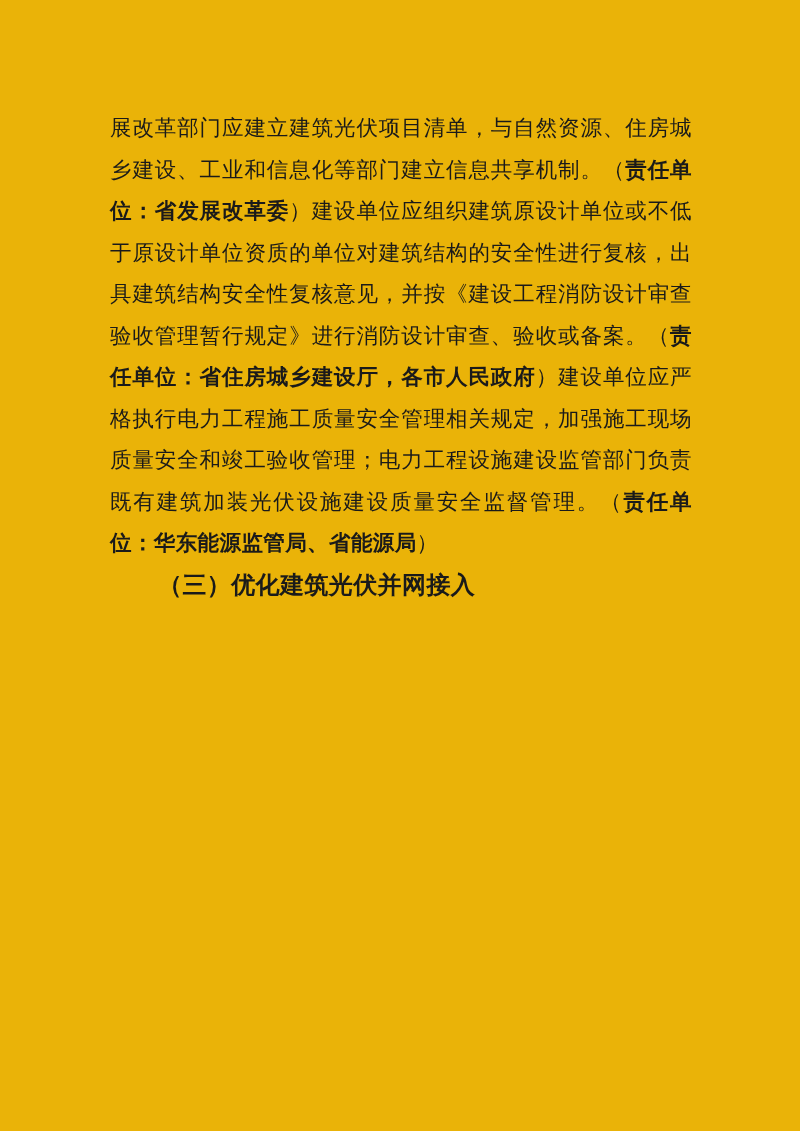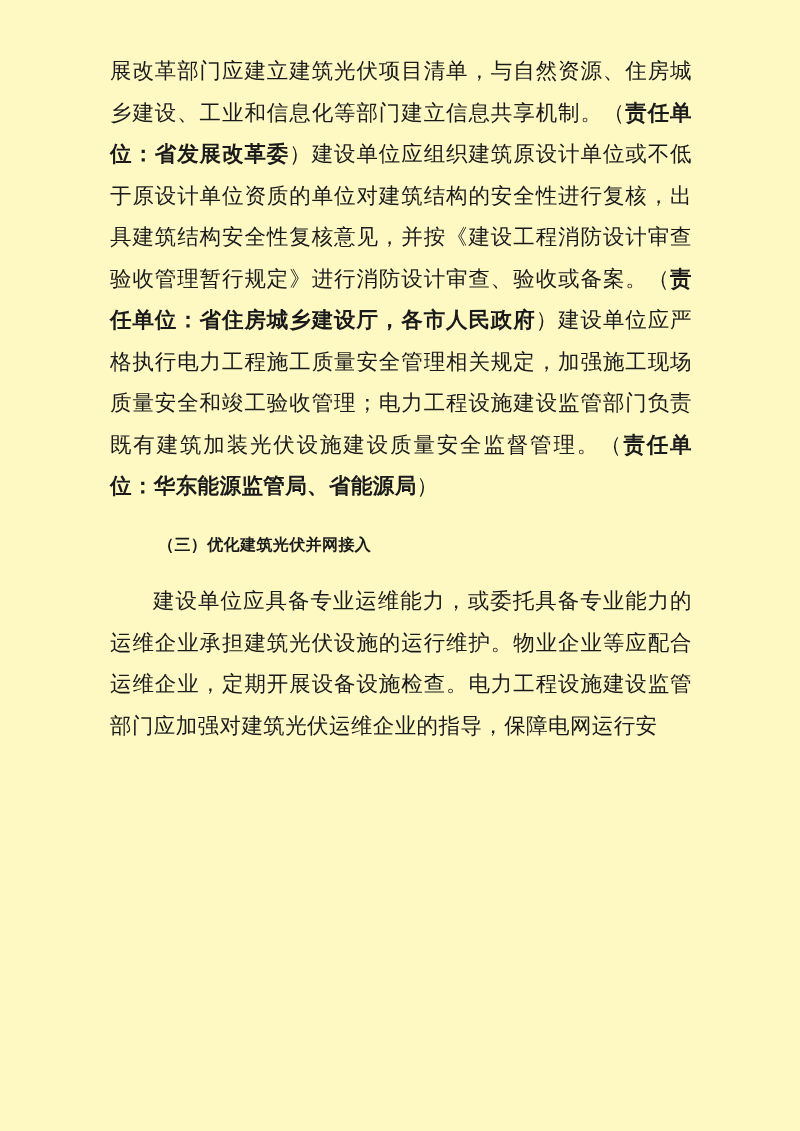--- a/index.html
+++ b/index.html
@@ -11,52 +11,51 @@
     width: 800px;
     height: 1131px;
     font-family: "Liberation Serif", "DejaVu Serif", serif;
     color: #1a1a1a;
     overflow: hidden;
   }
   .page {
     position: relative;
     width: 800px;
     height: 1131px;
-    background: #fef9c3;
+    background: #eab308;
     box-sizing: border-box;
-    padding: 51px 108px 70px 110px;
+    padding: 108px 108px 70px 110px;
   }
   .doc-body {
     font-size: 21.5px;
     line-height: 41.5px;
     letter-spacing: 0.4px;
     text-align: justify;
     text-justify: inter-ideograph;
   }
   .para {
     margin: 0;
     text-indent: 2em;
   }
   .para.noindent {
     text-indent: 0;
   }
   .heading {
-    margin: 16px;
+    margin: 0;
     text-indent: 2em;
     font-weight: bold;
-    font-size: 16px;
+    font-size: 24px;
     line-height: 41.5px;
     letter-spacing: 0.4px;
   }
   .bold-run {
     font-weight: bold;
   }
 </style>
 </head>
 <body>
 
 <div class="page">
   <div class="doc-body" id="doc-body">
       <p class="para noindent"><span>展改革部门应建立建筑光伏项目清单，与自然资源、住房城乡建设、工业和信息化等部门建立信息共享机制。（</span><span class="bold-run">责任单位：省发展改革委</span><span>）建设单位应组织建筑原设计单位或不低于原设计单位资质的单位对建筑结构的安全性进行复核，出具建筑结构安全性复核意见，并按《建设工程消防设计审查验收管理暂行规定》进行消防设计审查、验收或备案。（</span><span class="bold-run">责任单位：省住房城乡建设厅，各市人民政府</span><span>）建设单位应严格执行电力工程施工质量安全管理相关规定，加强施工现场质量安全和竣工验收管理；电力工程设施建设监管部门负责既有建筑加装光伏设施建设质量安全监督管理。（</span><span class="bold-run">责任单位：华东能源监管局、省能源局</span><span>）</span></p>
       <p class="heading"><span class="bold-run">（三）优化建筑光伏并网接入</span></p>
-      <p class="para"><span>建设单位应具备专业运维能力，或委托具备专业能力的运维企业承担建筑光伏设施的运行维护。物业企业等应配合运维企业，定期开展设备设施检查。电力工程设施建设监管部门应加强对建筑光伏运维企业的指导，保障电网运行安</span></p>
     </div>
 </div>
 
 </body></html>

